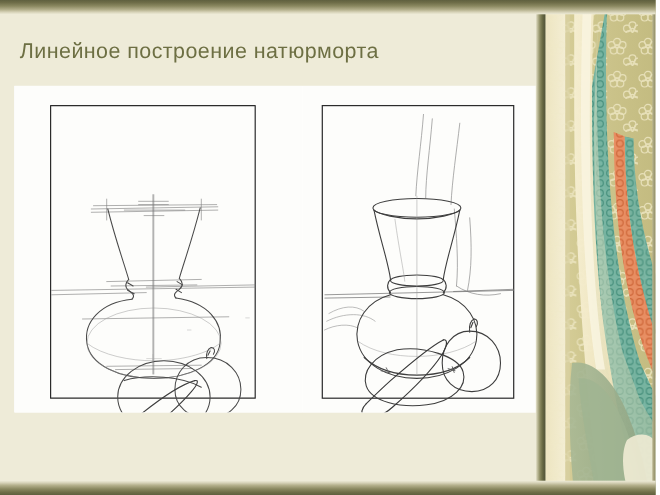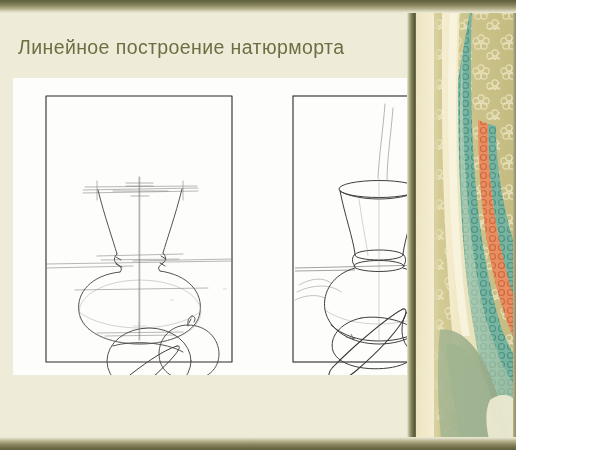--- a/index.html
+++ b/index.html
@@ -9,21 +9,21 @@
   }
   body {
     width: 600px;
     height: 450px;
     overflow: hidden;
     font-family: "Liberation Sans", sans-serif;
   }
 
   #slide {
     position: relative;
-    width: 516px;
+    width: 596px;
     height: 450px;
     background: #EEEBD8;
     overflow: hidden;
   }
 
   
   .edge-strip {
     position: absolute;
     left: 0;
     width: 600px;

